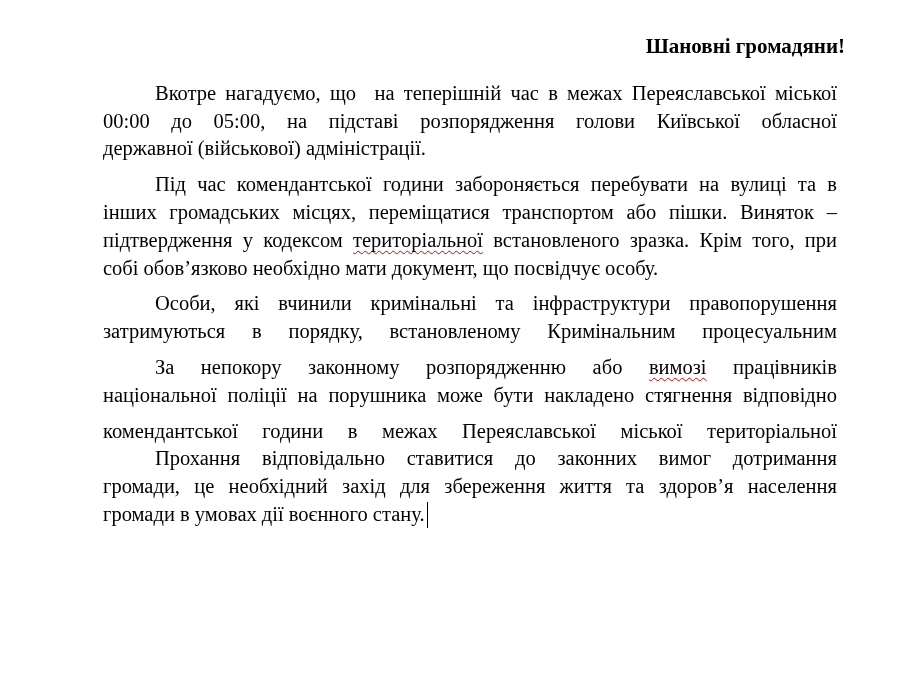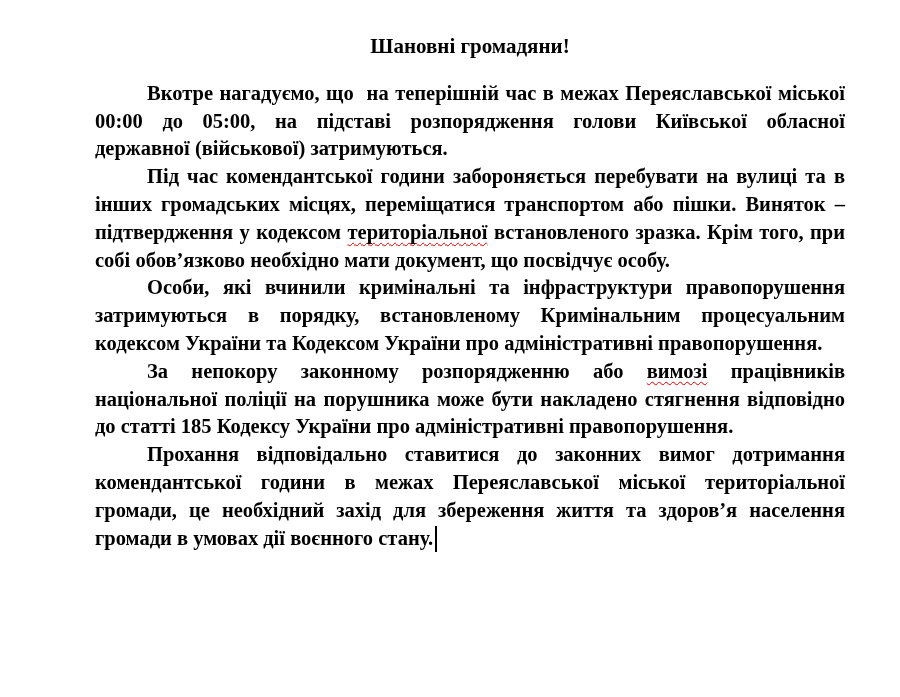--- a/index.html
+++ b/index.html
@@ -18,27 +18,26 @@
   .doc-page {
     position: absolute;
     left: 95px;
     top: 33px;
     width: 750px;
   }
   .doc-title {
     font-weight: bold;
     font-size: 21px;
     line-height: 27.8px;
-    text-align: center;
+    text-align: right;
     margin: 0 0 19px 0;
   }
   .para {
-    margin: 0;
+    margin: 8px;
     padding: 0;
-    font-weight: bold;
   }
   .line {
     font-size: 20.5px;
     line-height: 27.8px;
     height: 27.8px;
     text-align: justify;
     text-align-last: justify;
     white-space: nowrap;
     overflow: visible;
   }
@@ -66,38 +65,36 @@
 </style>
 </head>
 <body style="color: rgb(0, 0, 0); background: rgb(255, 255, 255); --squiggle: #e00000;">
 
 <div class="doc-page">
   <div class="doc-title">Шановні громадяни!</div>
   <div id="doc-body">
       <div class="para">
         <div class="line first"><span class="text-run">Вкотре нагадуємо, що&nbsp; на теперішній час в межах Переяславської міської</span></div>
         <div class="line"><span class="text-run">00:00 до 05:00, на підставі розпорядження голови Київської обласної</span></div>
-        <div class="line last"><span class="text-run">державної (військової) затримуються.</span></div>
+        <div class="line last"><span class="text-run">державної (військової) адміністрації.</span></div>
       </div>
       <div class="para">
         <div class="line first"><span class="text-run">Під час комендантської години забороняється перебувати на вулиці та в</span></div>
         <div class="line"><span class="text-run">інших громадських місцях, переміщатися транспортом або пішки. Виняток –</span></div>
         <div class="line"><span class="text-run">підтвердження у кодексом </span><span class="misspelled">територіальної</span><span class="text-run"> встановленого зразка. Крім того, при</span></div>
         <div class="line last"><span class="text-run">собі обов’язково необхідно мати документ, що посвідчує особу.</span></div>
       </div>
       <div class="para">
         <div class="line first"><span class="text-run">Особи, які вчинили кримінальні та інфраструктури правопорушення</span></div>
         <div class="line"><span class="text-run">затримуються в порядку, встановленому Кримінальним процесуальним</span></div>
-        <div class="line last"><span class="text-run">кодексом України та Кодексом України про адміністративні правопорушення.</span></div>
       </div>
       <div class="para">
         <div class="line first"><span class="text-run">За непокору законному розпорядженню або </span><span class="misspelled">вимозі</span><span class="text-run"> працівників</span></div>
         <div class="line"><span class="text-run">національної поліції на порушника може бути накладено стягнення відповідно</span></div>
-        <div class="line last"><span class="text-run">до статті 185 Кодексу України про адміністративні правопорушення.</span></div>
       </div>
       <div class="para">
+        <div class="line"><span class="text-run">комендантської години в межах Переяславської міської територіальної</span></div>
         <div class="line first"><span class="text-run">Прохання відповідально ставитися до законних вимог дотримання</span></div>
-        <div class="line"><span class="text-run">комендантської години в межах Переяславської міської територіальної</span></div>
         <div class="line"><span class="text-run">громади, це необхідний захід для збереження життя та здоров’я населення</span></div>
         <div class="line last"><span class="text-run">громади в умовах дії воєнного стану.</span><span class="text-cursor"></span></div>
       </div>
     </div>
 </div>
 
 </body></html>

